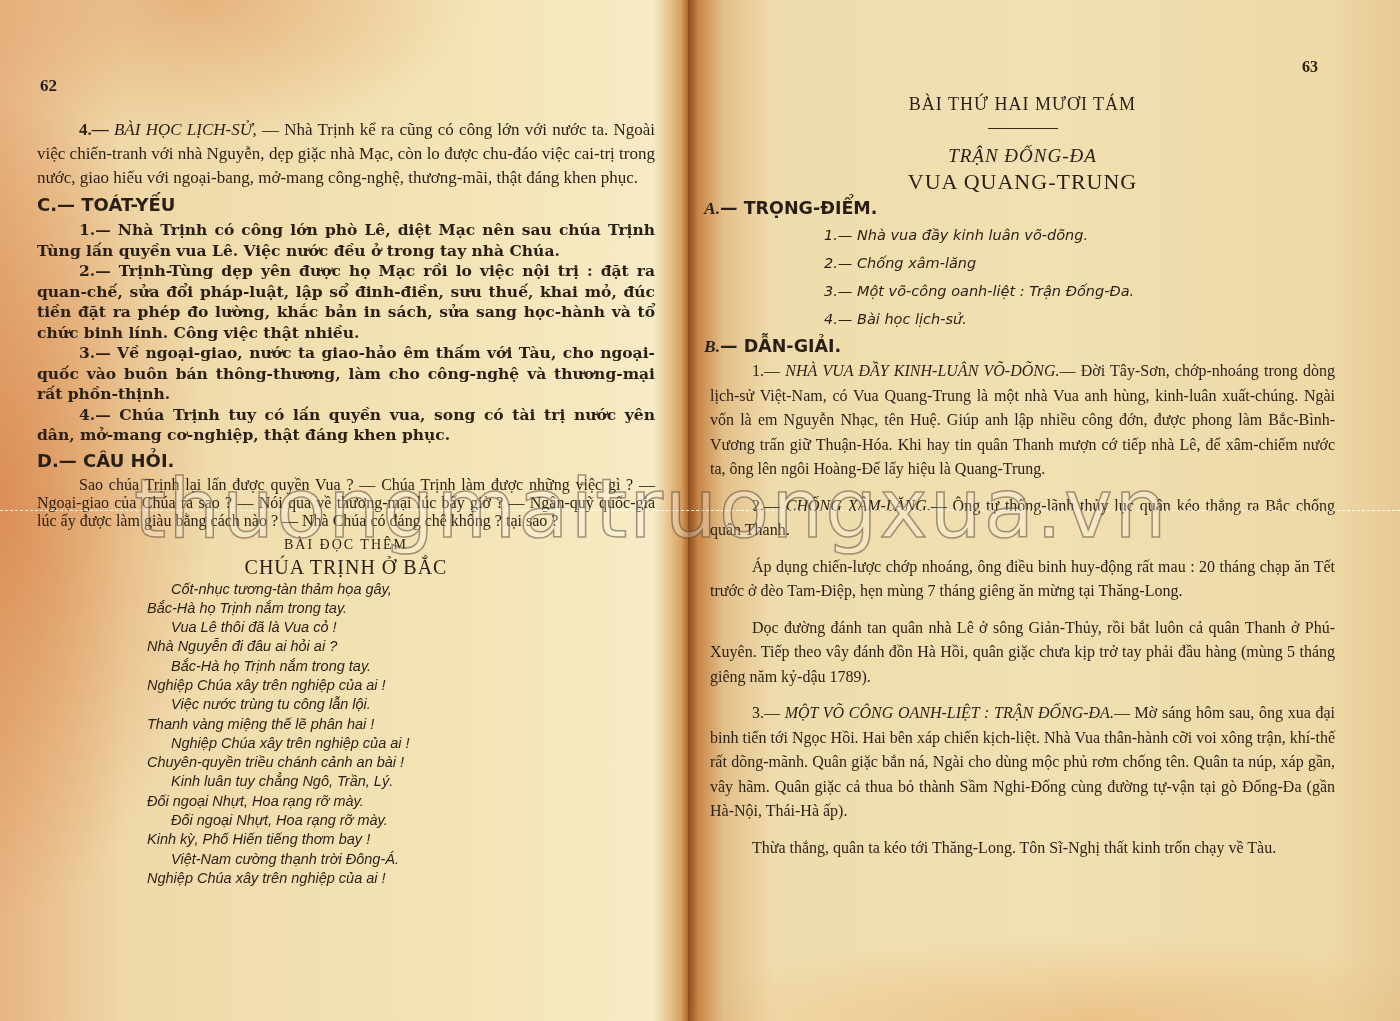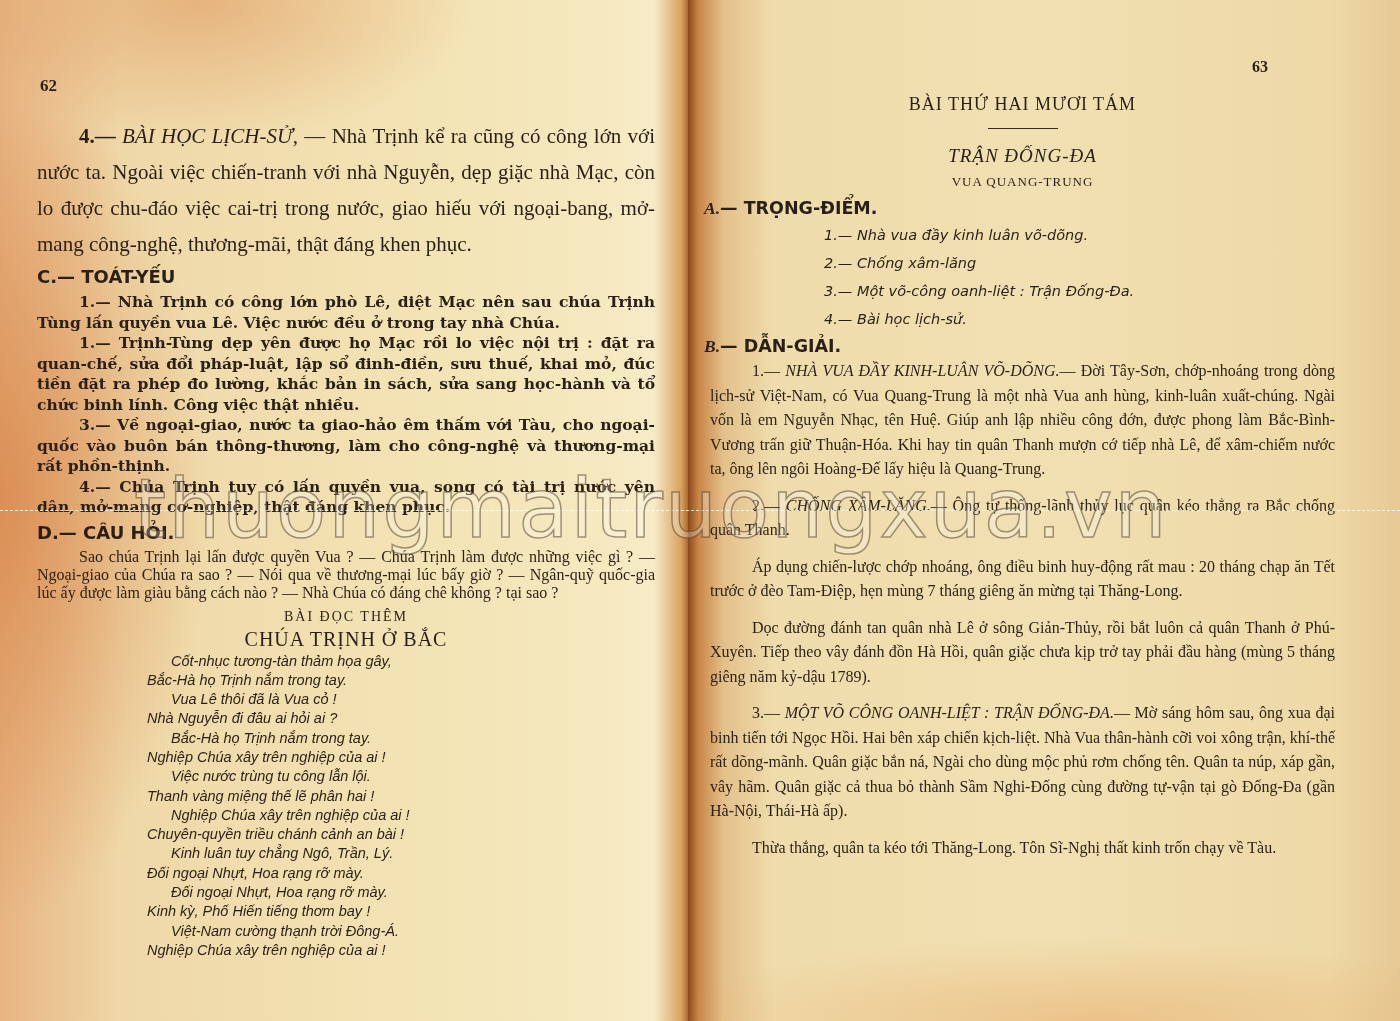--- a/index.html
+++ b/index.html
@@ -24,43 +24,43 @@
     width: 712px;
     background:
       radial-gradient(ellipse 600px 120px at 400px 1021px, rgba(230,160,90,0.45), rgba(230,160,90,0) 70%),
       radial-gradient(ellipse 80px 900px at 1400px 600px, rgba(200,130,70,0.5), rgba(200,130,70,0) 70%),
       linear-gradient(90deg, #8a4a1c 0%, #c98748 1.5%, #e3c08a 5%, #efdcac 12%, #f1e0b2 50%, #eed9a7 90%, #e6c995 100%);
   }
   .page-num {
     position: absolute; font-weight: bold; font-size: 17px;
   }
   .left-num { left: 40px; top: 76px; }
-  .right-num { left: 1252px; top: 58px; font-size: 16px; }
+  .right-num { left: 1302px; top: 58px; font-size: 16px; }
 
   .col { position: absolute; }
   .left-col { left: 37px; top: 118px; width: 618px; }
   .right-col { left: 710px; top: 92px; width: 625px; }
 
   p { margin: 0; }
-  .para { font-size: 21px; line-height: 36px; text-align: justify; text-indent: 42px; }
+  .para { font-size: 17px; line-height: 24px; text-align: justify; text-indent: 42px; }
   .para .bold { font-weight: bold; }
   .para .it { font-style: italic; }
   .heading-sec { font-weight: bold; font-size: 18px; line-height: 26px; margin: 2px 0 2px 0; font-family: "DejaVu Sans", sans-serif; }
   .toat .para { font-weight: bold; font-family: "DejaVu Serif", serif; font-size: 15.5px; line-height: 20.5px; }
   .cauhoi .para { font-size: 16px; line-height: 18px; }
   .doc-them-title { text-align: center; font-size: 14px; letter-spacing: 2px; margin-top: 6px; line-height: 18px; }
   .doc-them-subtitle { text-align: center; font-size: 20px; letter-spacing: 1px; line-height: 26px; }
   .poem { font-style: italic; font-family: Liberation Sans, sans-serif; font-size: 14.5px; line-height: 19.3px; margin-left: 110px; }
   .poem .ind { padding-left: 24px; }
   .author { text-align: right; font-weight: bold; font-size: 16px; margin-top: 2px; margin-right: 92px; }
 
   .lesson-title { text-align: center; font-size: 18px; letter-spacing: 1px; line-height: 24px; }
   .lesson-rule { width: 70px; height: 1px; background: #3a2a1a; margin: 12px auto 14px auto; }
   .lesson-sub1 { text-align: center; font-style: italic; font-size: 19px; letter-spacing: 1px; line-height: 26px; }
-  .lesson-sub2 { text-align: center; font-size: 13px; letter-spacing: 1px; line-height: 26px; }
+  .lesson-sub2 { text-align: center; font-size: 22px; letter-spacing: 1px; line-height: 26px; }
   .sec-head { font-size: 17.5px; font-weight: bold; line-height: 26px; margin-left: -6px; font-family: "DejaVu Sans", sans-serif; }
   .sec-head .it { font-style: italic; font-family: "Liberation Serif", serif; }
   .point { font-style: italic; font-family: "DejaVu Sans", sans-serif; font-size: 14.5px; line-height: 28px; margin-left: 114px; }
   .rpara { font-size: 16px; line-height: 24.5px; text-align: justify; text-indent: 42px; margin-bottom: 2px; }
   .rpara .it { font-style: italic; }
   .gap { height: 10px; }
 
   .watermark {
     position: absolute; left: 134px; top: 464px;
     font-family: "DejaVu Sans", sans-serif; font-size: 82px; letter-spacing: 2px;
@@ -79,21 +79,21 @@
 
   <div class="page page-left">
     <div class="page-num left-num">62</div>
 
     <div class="col left-col">
       <p class="para"><span class="bold">4.— </span><span class="it">BÀI HỌC LỊCH-SỬ,</span><span> — Nhà Trịnh kể ra cũng có công lớn với nước ta. Ngoài việc chiến-tranh với nhà Nguyễn, dẹp giặc nhà Mạc, còn lo được chu-đáo việc cai-trị trong nước, giao hiếu với ngoại-bang, mở-mang công-nghệ, thương-mãi, thật đáng khen phục.</span></p>
 
       <div class="toat">
         <div class="heading-sec">C.— TOÁT-YẾU</div>
         <p class="para">1.— Nhà Trịnh có công lớn phò Lê, diệt Mạc nên sau chúa Trịnh Tùng lấn quyền vua Lê. Việc nước đều ở trong tay nhà Chúa.</p>
-        <p class="para">1.— Trịnh-Tùng dẹp yên được họ Mạc rồi lo việc nội trị : đặt ra quan-chế, sửa đổi pháp-luật, lập sổ đinh-điền, sưu thuế, khai mỏ, đúc tiền đặt ra phép đo lường, khắc bản in sách, sửa sang học-hành và tổ chức binh lính. Công việc thật nhiều.</p>
+        <p class="para">2.— Trịnh-Tùng dẹp yên được họ Mạc rồi lo việc nội trị : đặt ra quan-chế, sửa đổi pháp-luật, lập sổ đinh-điền, sưu thuế, khai mỏ, đúc tiền đặt ra phép đo lường, khắc bản in sách, sửa sang học-hành và tổ chức binh lính. Công việc thật nhiều.</p>
         <p class="para">3.— Về ngoại-giao, nước ta giao-hảo êm thấm với Tàu, cho ngoại-quốc vào buôn bán thông-thương, làm cho công-nghệ và thương-mại rất phồn-thịnh.</p>
         <p class="para">4.— Chúa Trịnh tuy có lấn quyền vua, song có tài trị nước yên dân, mở-mang cơ-nghiệp, thật đáng khen phục.</p>
       </div>
 
       <div class="cauhoi">
         <div class="heading-sec">D.— CÂU HỎI.</div>
         <p class="para">Sao chúa Trịnh lại lấn được quyền Vua ? — Chúa Trịnh làm được những việc gì ? — Ngoại-giao của Chúa ra sao ? — Nói qua về thương-mại lúc bấy giờ ? — Ngân-quỹ quốc-gia lúc ấy được làm giàu bằng cách nào ? — Nhà Chúa có đáng chê không ? tại sao ?</p>
       </div>
 
       <div>

